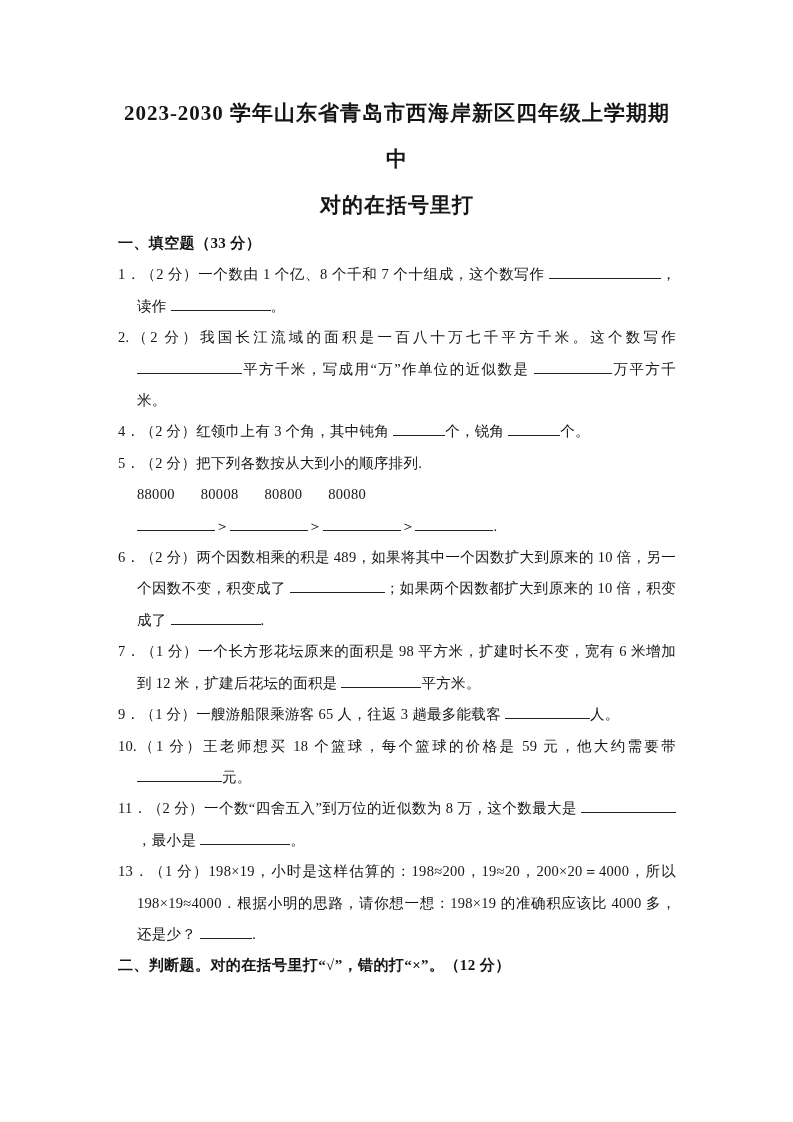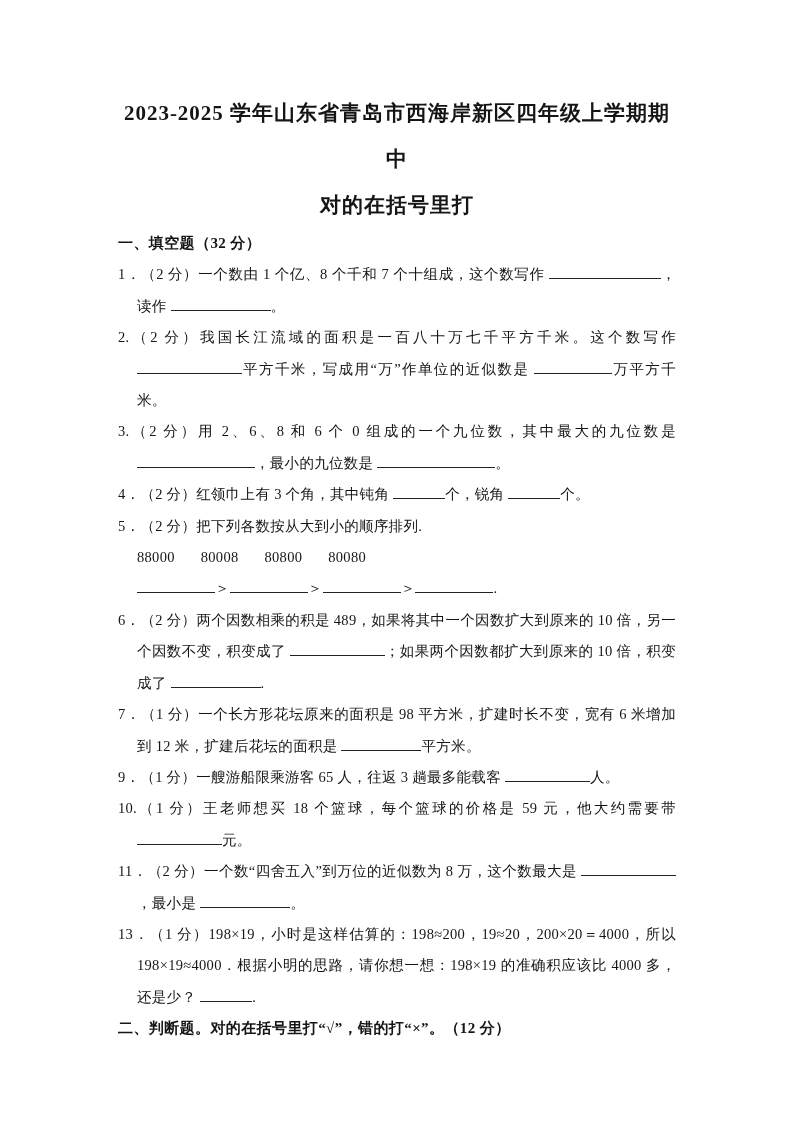--- a/index.html
+++ b/index.html
@@ -47,30 +47,29 @@
   }
   .gap { display: inline-block; height: 1px; }
 </style>
 </head>
 <body>
 
 <div class="page">
   <div class="content">
 
     <h1 class="title">
-        <span class="title-line">2023-2025 学年山东省青岛市西海岸新区四年级上学期期中</span>
+        <span class="title-line">2023-2030 学年山东省青岛市西海岸新区四年级上学期期中</span>
         <span class="title-line">对的在括号里打</span>
       </h1>
 
-    <div class="section-heading">一、填空题（32 分）</div>
+    <div class="section-heading">一、填空题（33 分）</div>
 
     <div id="question-list">
         <div class="question">1．（2 分）一个数由 1 个亿、8 个千和 7 个十组成，这个数写作 <span class="blank" style="width: 112px;"></span>，读作 <span class="blank" style="width: 100px;"></span>。</div>
         <div class="question">2.（2 分）我国长江流域的面积是一百八十万七千平方千米。这个数写作 <span class="blank" style="width: 105px;"></span>平方千米，写成用“万”作单位的近似数是 <span class="blank" style="width: 78px;"></span>万平方千米。</div>
-        <div class="question">3.（2 分）用 2、6、8 和 6 个 0 组成的一个九位数，其中最大的九位数是 <span class="blank" style="width: 118px;"></span>，最小的九位数是 <span class="blank" style="width: 118px;"></span>。</div>
         <div class="question">4．（2 分）红领巾上有 3 个角，其中钝角 <span class="blank" style="width: 52px;"></span>个，锐角 <span class="blank" style="width: 52px;"></span>个。</div>
         <div class="question">5．（2 分）把下列各数按从大到小的顺序排列.<br>88000<span class="gap" style="width: 26px;"></span>80008<span class="gap" style="width: 26px;"></span>80800<span class="gap" style="width: 26px;"></span>80080<br><span class="blank" style="width: 78px;"></span>＞<span class="blank" style="width: 78px;"></span>＞<span class="blank" style="width: 78px;"></span>＞<span class="blank" style="width: 78px;"></span>.</div>
         <div class="question">6．（2 分）两个因数相乘的积是 489，如果将其中一个因数扩大到原来的 10 倍，另一个因数不变，积变成了 <span class="blank" style="width: 95px;"></span>；如果两个因数都扩大到原来的 10 倍，积变成了 <span class="blank" style="width: 90px;"></span>.</div>
         <div class="question">7．（1 分）一个长方形花坛原来的面积是 98 平方米，扩建时长不变，宽有 6 米增加到 12 米，扩建后花坛的面积是 <span class="blank" style="width: 80px;"></span>平方米。</div>
         <div class="question">9．（1 分）一艘游船限乘游客 65 人，往返 3 趟最多能载客 <span class="blank" style="width: 85px;"></span>人。</div>
         <div class="question">10.（1 分）王老师想买 18 个篮球，每个篮球的价格是 59 元，他大约需要带 <span class="blank" style="width: 85px;"></span>元。</div>
         <div class="question">11．（2 分）一个数“四舍五入”到万位的近似数为 8 万，这个数最大是 <span class="blank" style="width: 95px;"></span>，最小是 <span class="blank" style="width: 90px;"></span>。</div>
         <div class="question">13．（1 分）198×19，小时是这样估算的：198≈200，19≈20，200×20＝4000，所以 198×19≈4000．根据小明的思路，请你想一想：198×19 的准确积应该比 4000 多，还是少？ <span class="blank" style="width: 52px;"></span>.</div>
       </div>
 

